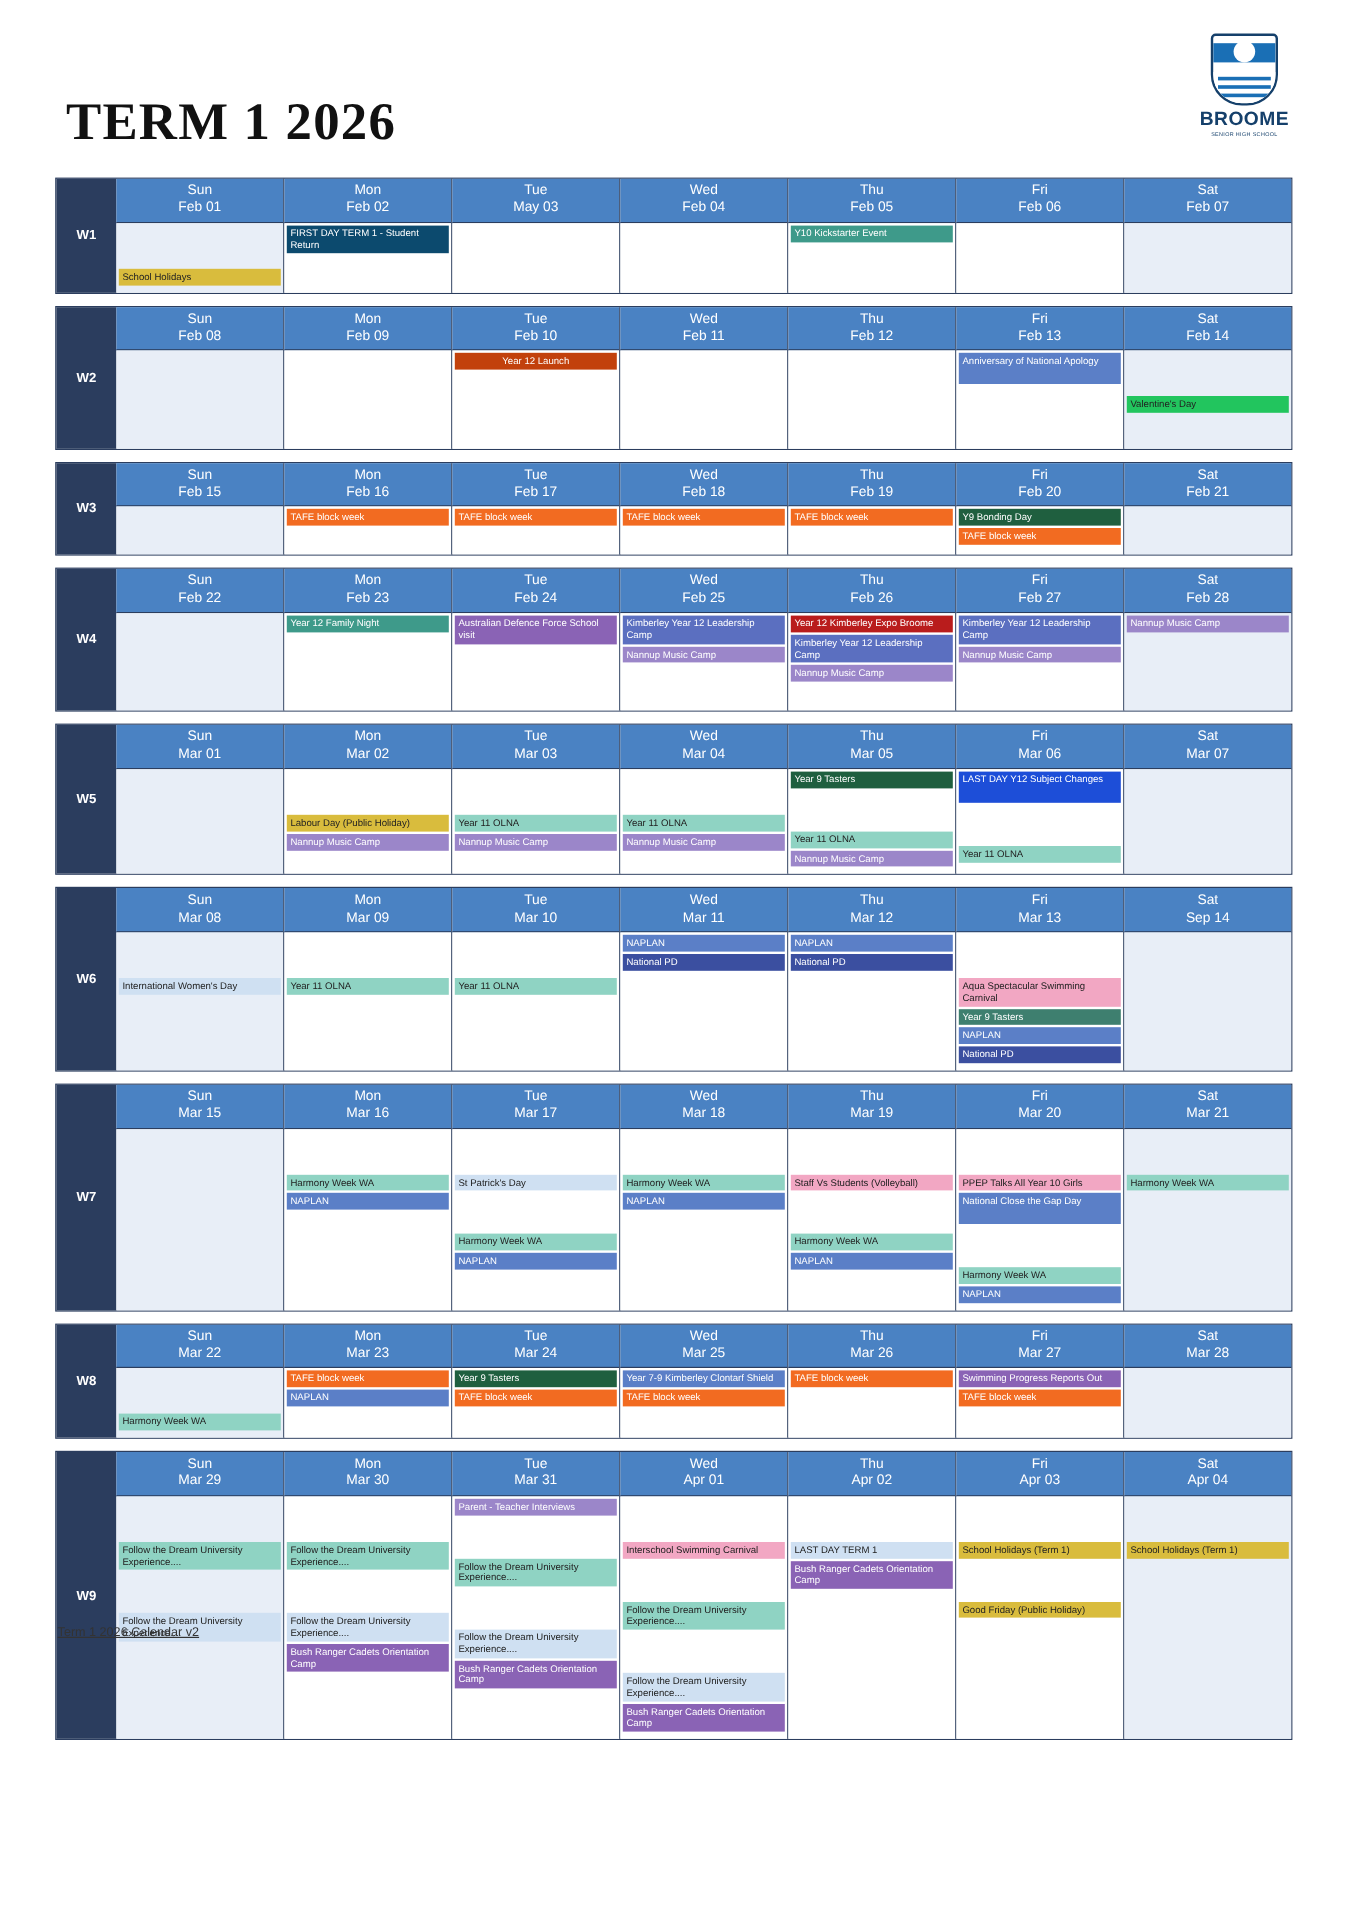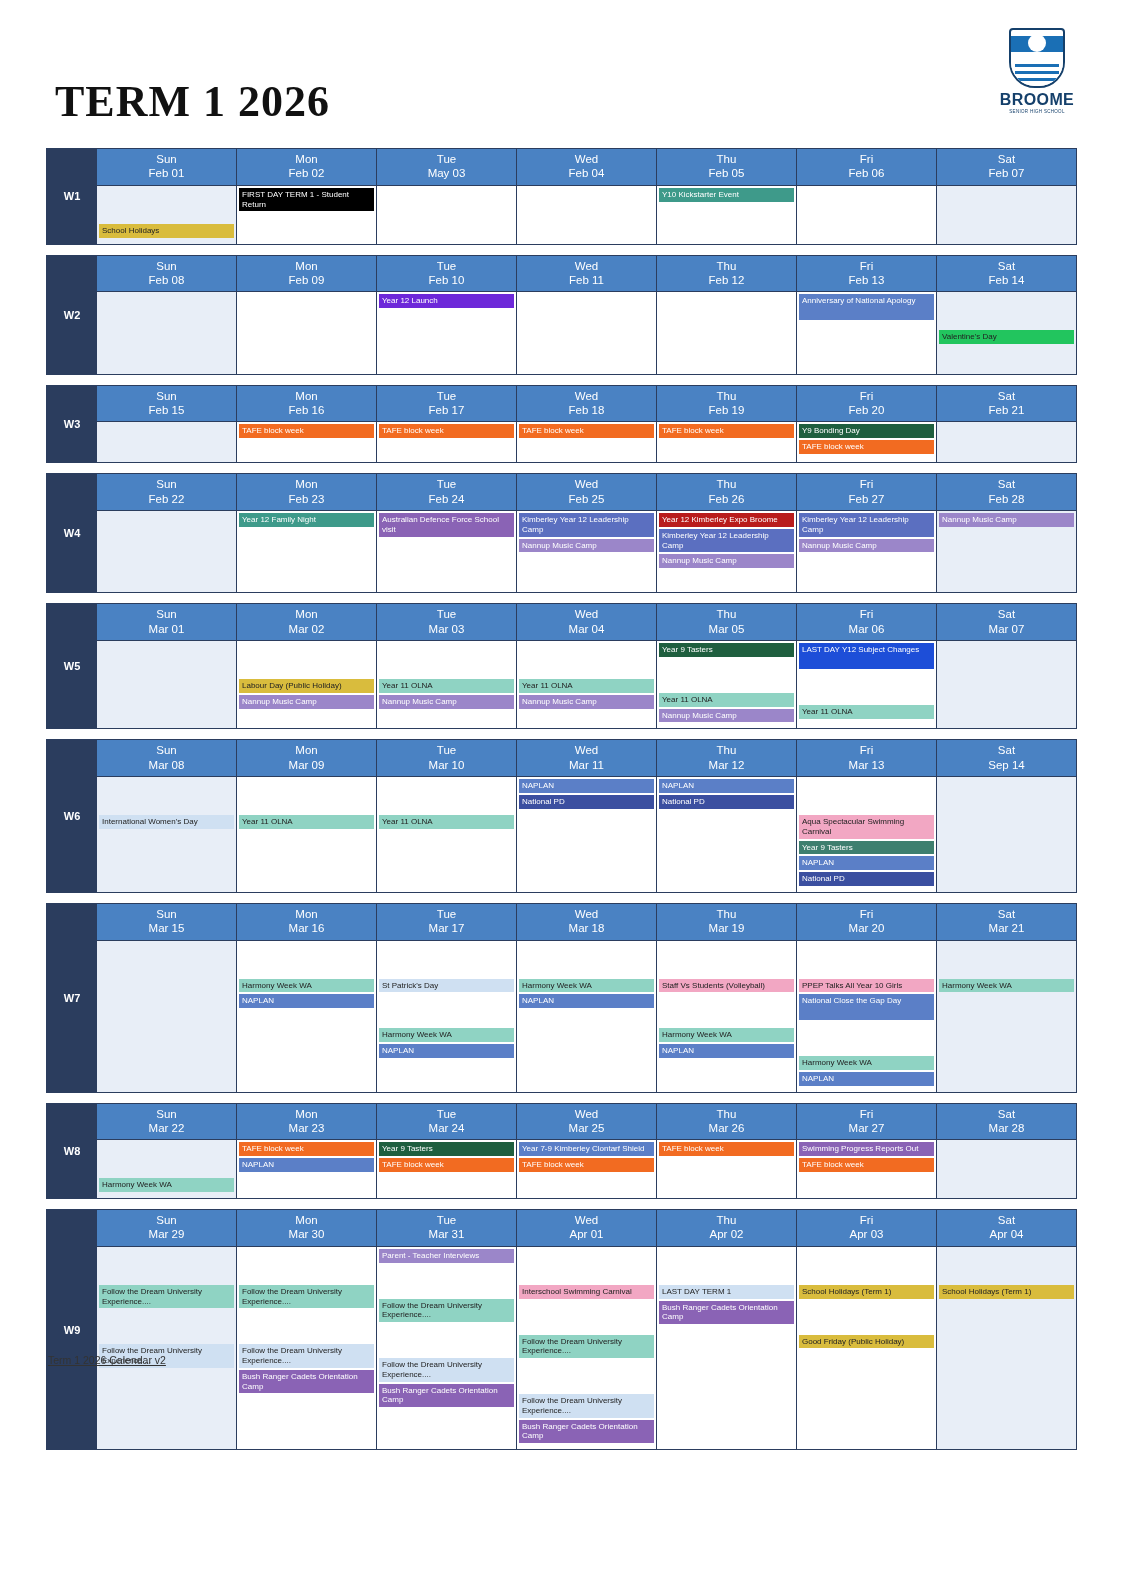--- a/index.html
+++ b/index.html
@@ -192,21 +192,21 @@
             <div class="daybody weekend">
               <div class="ev light" style="background: rgb(217, 188, 61);">School Holidays</div>
             </div>
           </div>
           <div class="daycol">
             <div class="dayhead">
               <span class="dow">Mon</span>
               <span class="dat">Feb 02</span>
             </div>
             <div class="daybody">
-              <div class="ev dark" style="background: #000000;">FIRST DAY TERM 1 - Student Return</div>
+              <div class="ev dark" style="background: #0c4a6e;">FIRST DAY TERM 1 - Student Return</div>
             </div>
           </div>
           <div class="daycol">
             <div class="dayhead">
               <span class="dow">Tue</span>
               <span class="dat">May 03</span>
             </div>
             <div class="daybody"></div>
           </div>
           <div class="daycol">
@@ -257,21 +257,21 @@
               <span class="dat">Feb 09</span>
             </div>
             <div class="daybody"></div>
           </div>
           <div class="daycol">
             <div class="dayhead">
               <span class="dow">Tue</span>
               <span class="dat">Feb 10</span>
             </div>
             <div class="daybody">
-              <div class="ev dark" style="background: #6d28d9;">Year 12 Launch</div>
+              <div class="ev dark" style="background: #c2410c; text-align: center;">Year 12 Launch</div>
             </div>
           </div>
           <div class="daycol">
             <div class="dayhead">
               <span class="dow">Wed</span>
               <span class="dat">Feb 11</span>
             </div>
             <div class="daybody"></div>
           </div>
           <div class="daycol">

